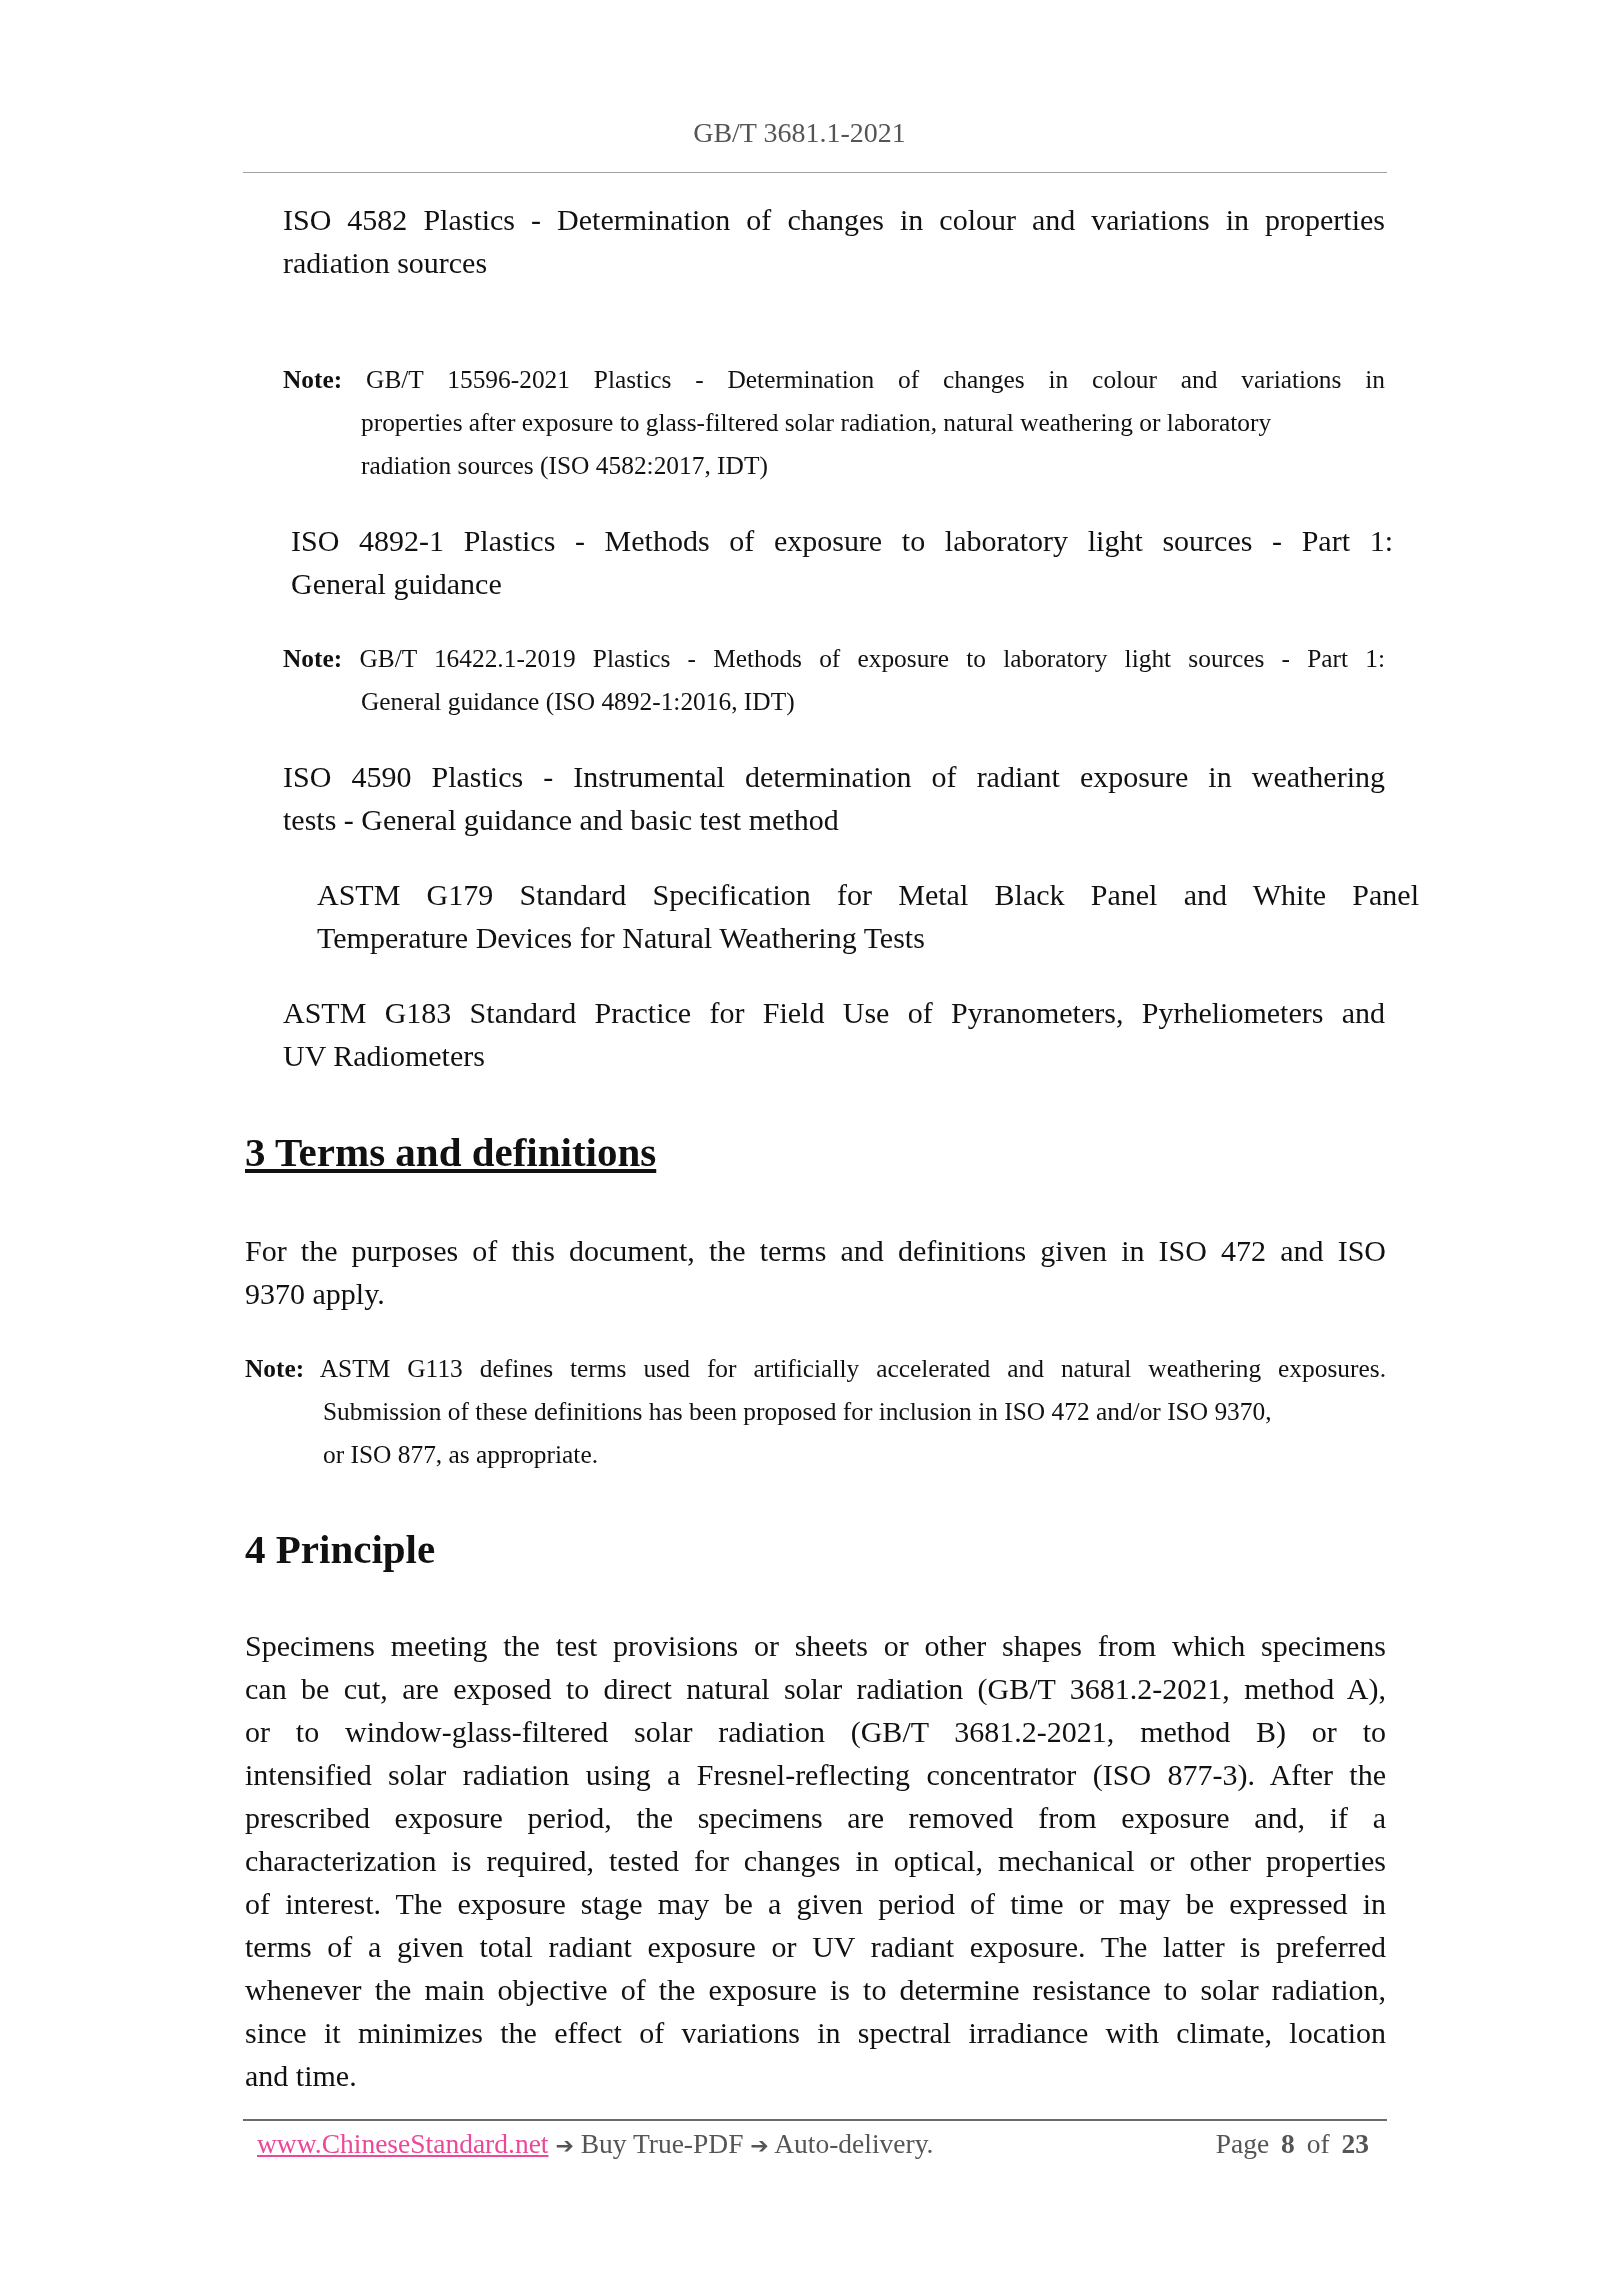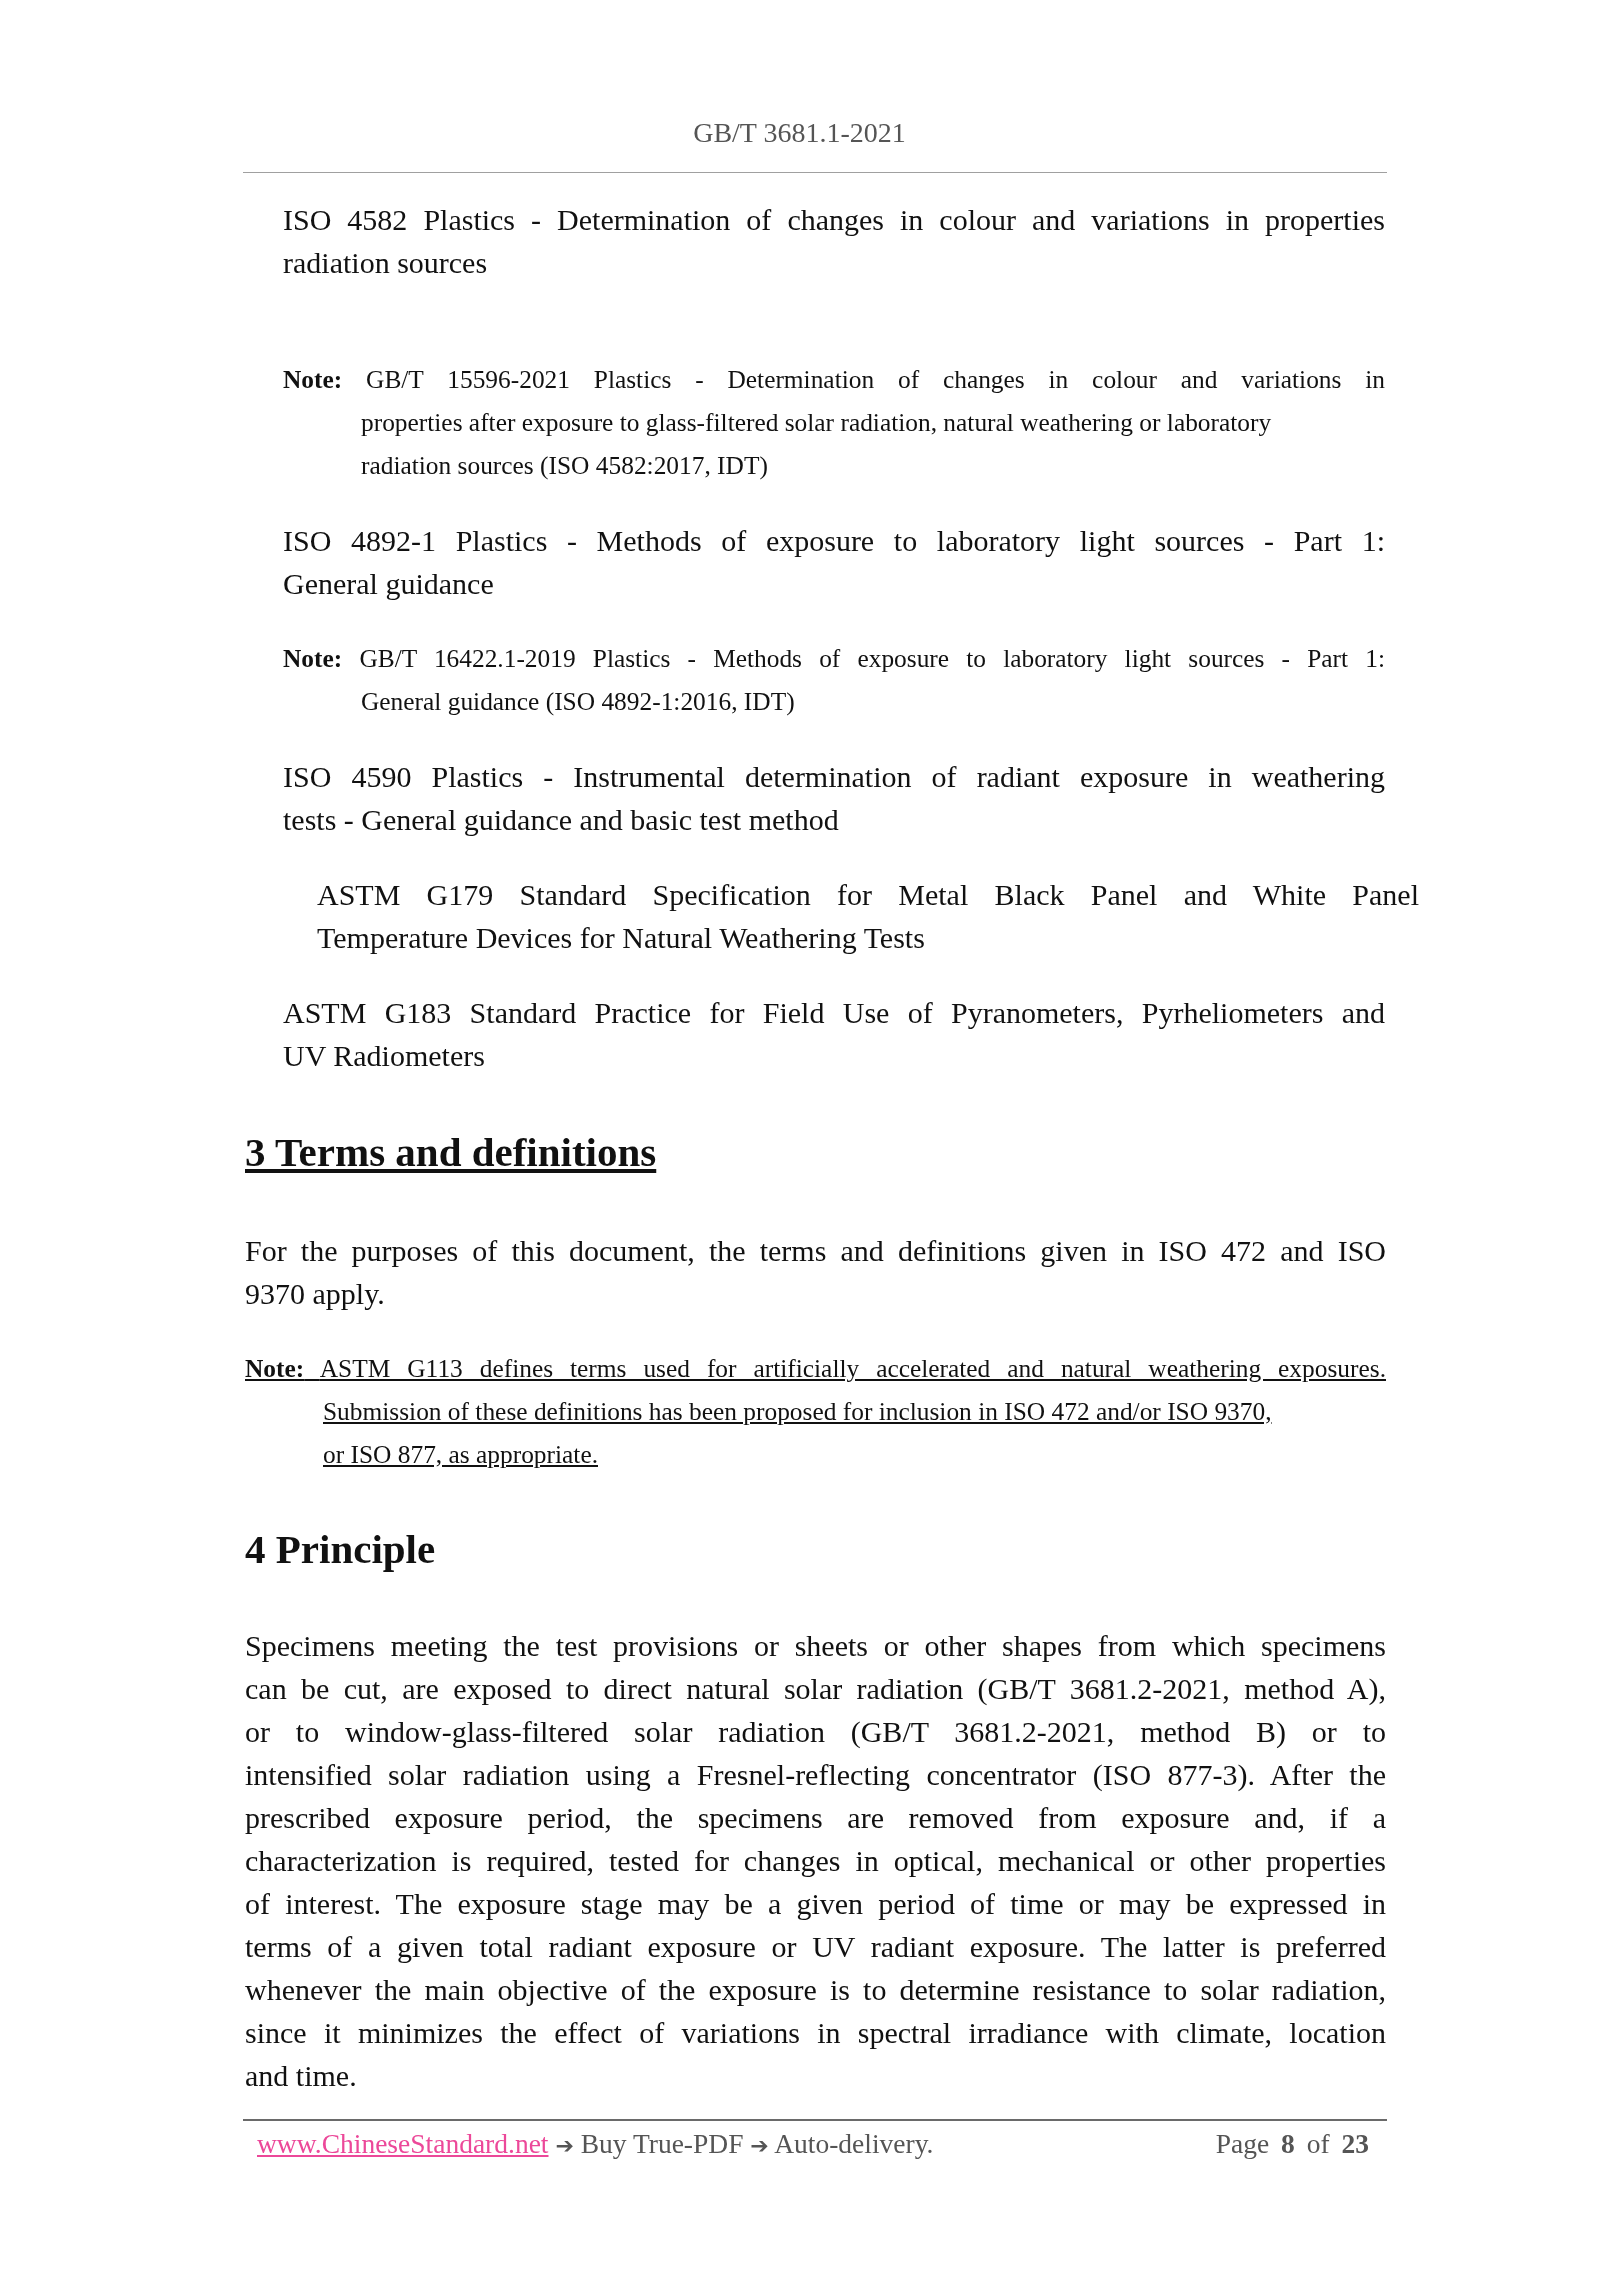--- a/index.html
+++ b/index.html
@@ -7,21 +7,21 @@
          font-family: "Liberation Serif", "DejaVu Serif", serif; color: #111; }
   .header-title { position: absolute; top: 117px; left: 0; width: 1599px; text-align: center;
                   font-size: 28px; color: #555; }
   .header-rule { position: absolute; top: 172px; left: 243px; width: 1144px; height: 0;
                  border-top: 1.7px solid #a0a0a0; }
   .block { position: absolute; left: 283px; width: 1102px; font-size: 30px; line-height: 43px;
            text-align: justify; text-align-last: left; }
   .block.wide { left: 245px; width: 1141px; }
   .note { position: absolute; left: 283px; width: 1102px; font-size: 25.4px; line-height: 43px;
           text-align: justify; }
-  .note.wide { left: 245px; width: 1141px; text-decoration: underline; }
+  .note.wide { left: 245px; width: 1141px; }
   .note .label { font-weight: bold; }
   .note .line2 { display: block; padding-left: 78px; text-align: justify; text-align-last: left; }
   .note.wide .line2 { padding-left: 78px; }
   .h2 { position: absolute; left: 245px; font-size: 41px; font-weight: bold; line-height: 50px; }
   .footer-rule { position: absolute; top: 2119px; left: 243px; width: 1144px; height: 0;
                  border-top: 2.5px solid #6a6a6a; }
   .footer { position: absolute; top: 2128px; left: 257px; width: 1112px; font-size: 27.5px; color: #555;
             display: flex; justify-content: space-between; }
   .footer a { color: #ec4899; text-decoration: underline; }
   .footer .arrow { font-family: "DejaVu Sans", sans-serif; font-size: 22px; font-weight: bold; color: #555; }
@@ -38,21 +38,21 @@
 <div class="block" style="top:198px;">
   <span class="ln just">ISO 4582 Plastics - Determination of changes in colour and variations in properties</span>
   <span class="ln">radiation sources</span>
 </div>
 <div class="note" style="top:358px;">
   <span class="ln just"><span class="label">Note:</span> <span>GB/T 15596-2021 Plastics - Determination of changes in colour and variations in</span></span>
   <span class="line2 just">properties after exposure to glass-filtered solar radiation, natural weathering or laboratory</span>
   <span class="line2">radiation sources (ISO 4582:2017, IDT)</span>
 </div>
 
-<div class="block" style="top:519px;">
+<div class="block" style="top:519px;margin-left:8px;">
   <span class="ln just">ISO 4892-1 Plastics - Methods of exposure to laboratory light sources - Part 1:</span>
   <span class="ln">General guidance</span>
 </div>
 <div class="note" style="top:637px;">
   <span class="ln just"><span class="label">Note:</span> <span>GB/T 16422.1-2019 Plastics - Methods of exposure to laboratory light sources - Part 1:</span></span>
   <span class="line2">General guidance (ISO 4892-1:2016, IDT)</span>
 </div>
 
 <div class="block" style="top:755px;">
   <span class="ln just">ISO 4590 Plastics - Instrumental determination of radiant exposure in weathering</span>

